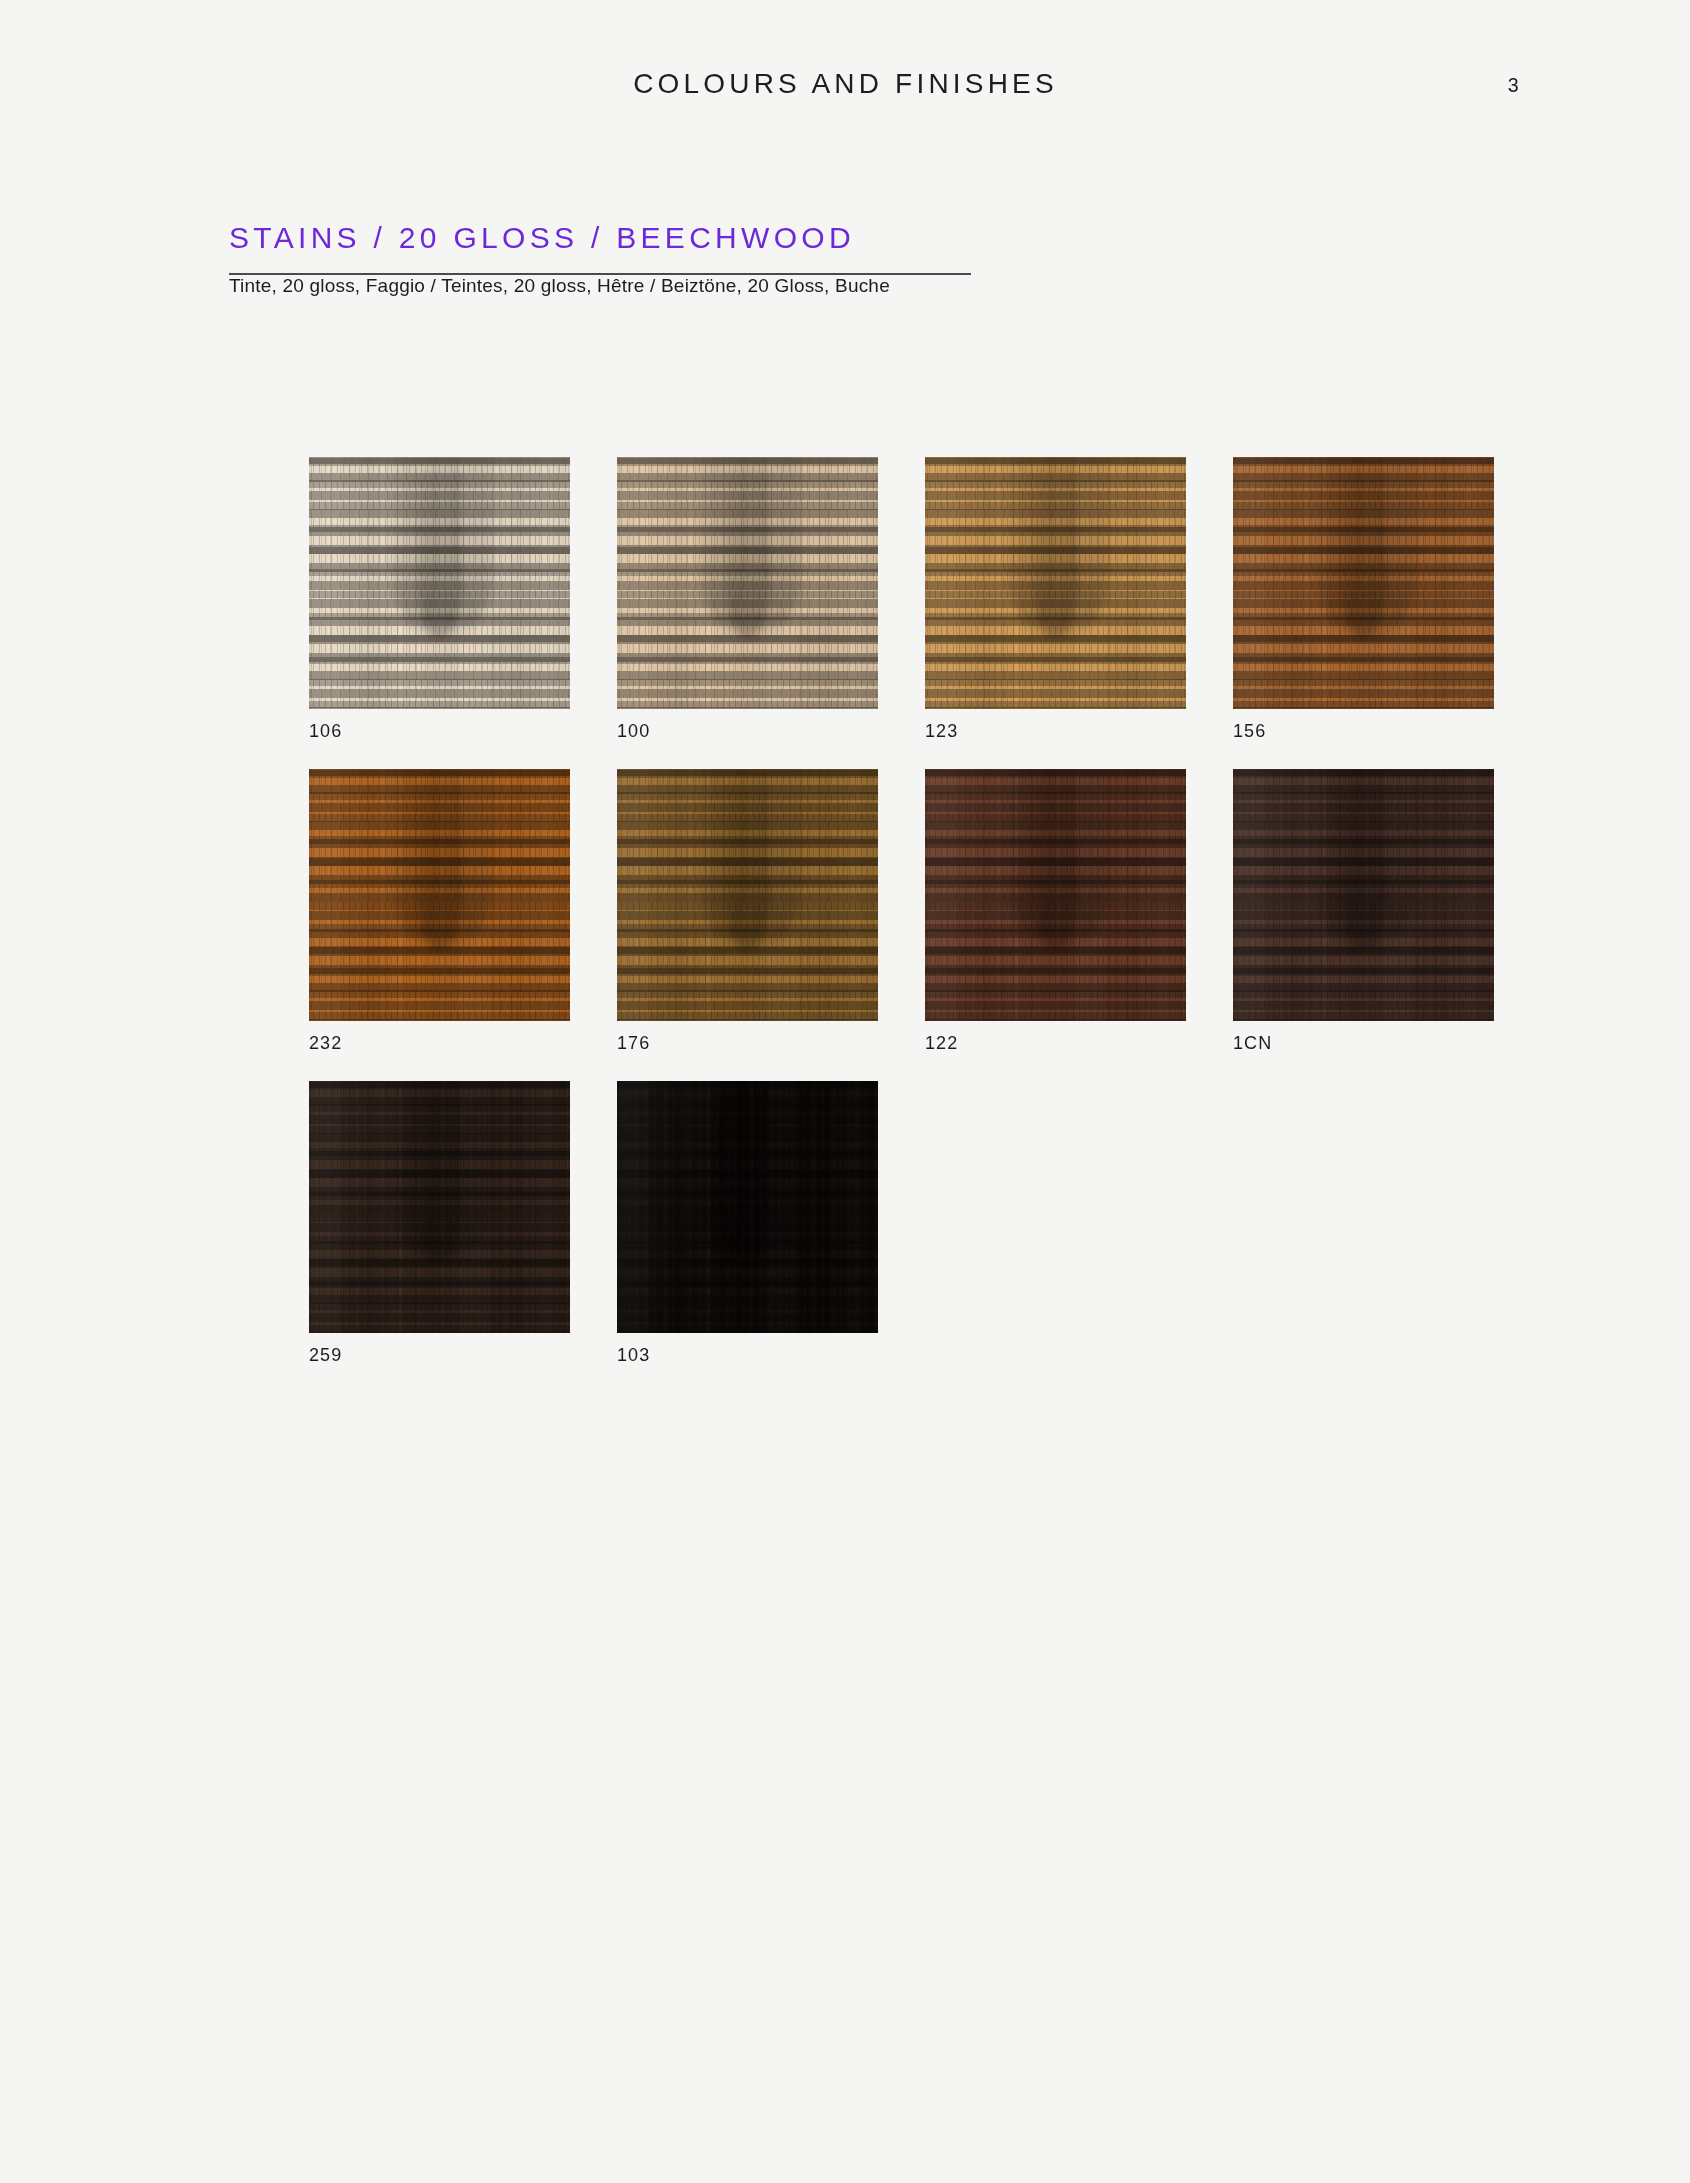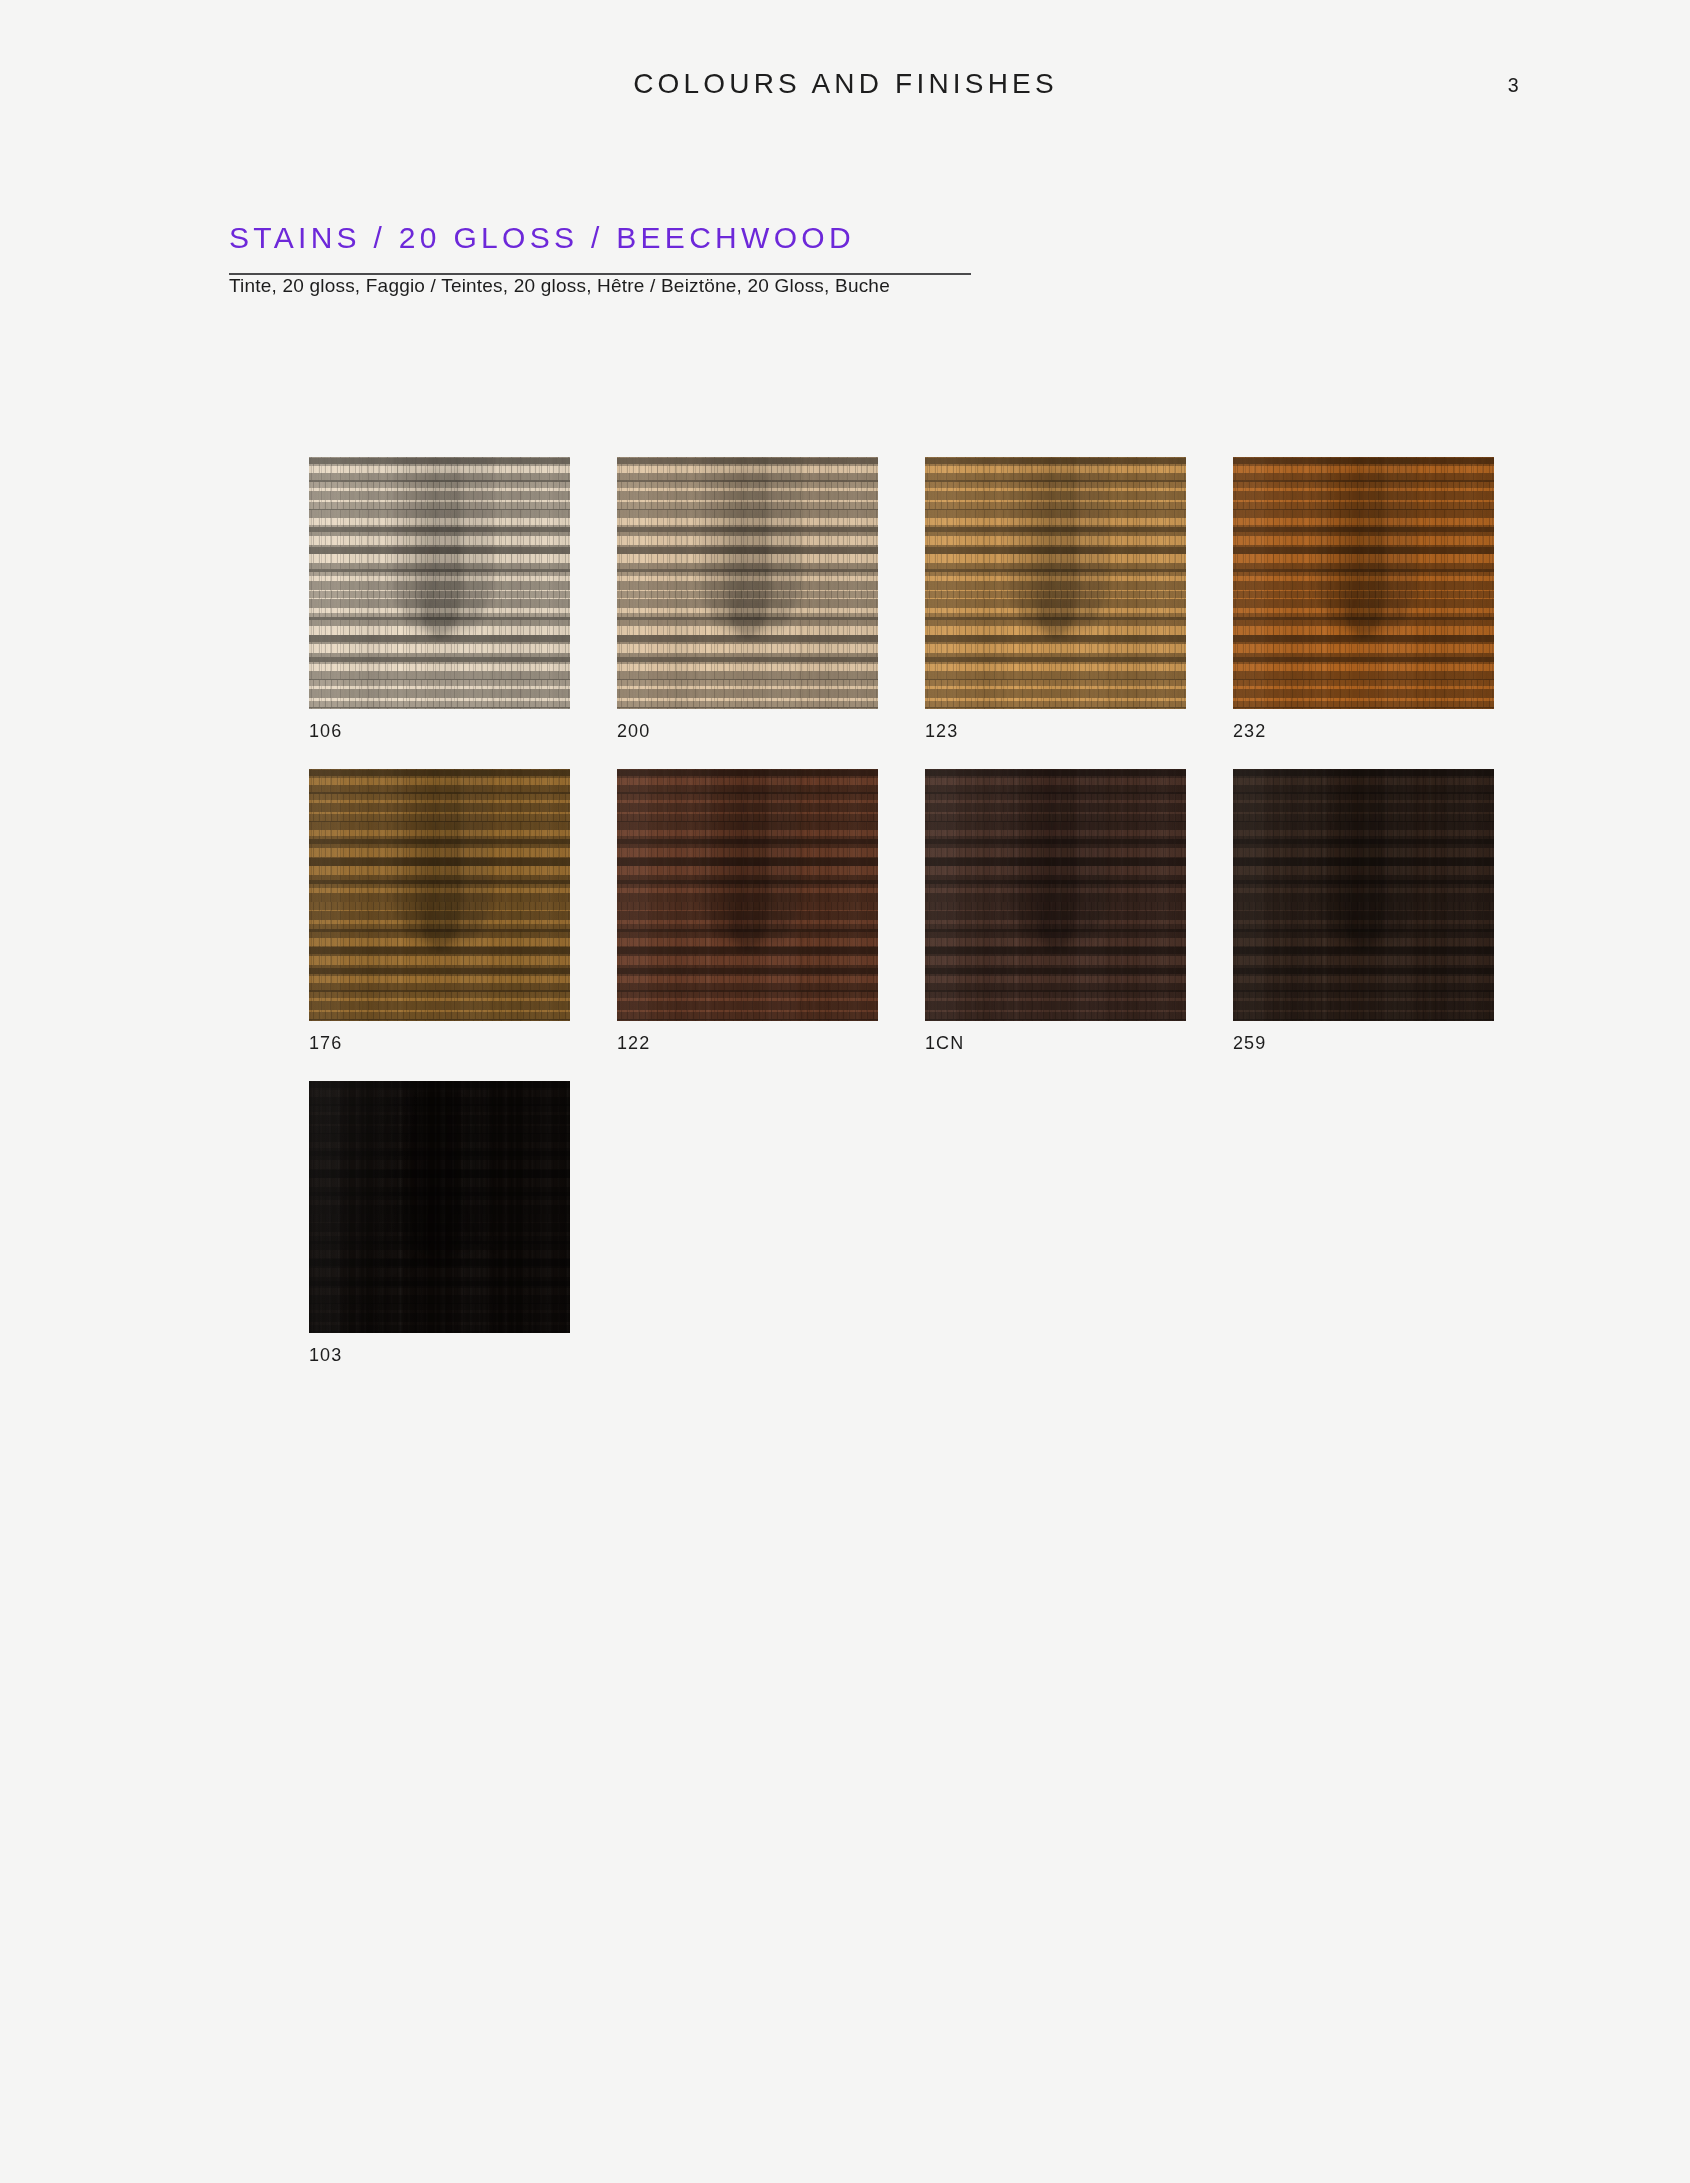--- a/index.html
+++ b/index.html
@@ -274,39 +274,54 @@
         <div class="grain-bands"></div>
         <div class="grain-arc-left"></div>
         <div class="grain-arc-right"></div>
         <div class="grain-cathedral"></div>
         <div class="grain-cathedral-inner"></div>
         <div class="grain-lines"></div>
         <div class="grain-flecks"></div>
         <div class="grain-flecks2"></div>
         <div class="grain-sheen"></div>
       </div>
-      <div class="swatch-label">200</div>
+      <div class="swatch-label">100</div>
     </div>
     <div class="swatch-cell">
       <div class="swatch-chip">
         <div class="swatch-base" style="background: rgb(210, 156, 85);"></div>
         <div class="grain-bands"></div>
         <div class="grain-arc-left"></div>
         <div class="grain-arc-right"></div>
         <div class="grain-cathedral"></div>
         <div class="grain-cathedral-inner"></div>
         <div class="grain-lines"></div>
         <div class="grain-flecks"></div>
         <div class="grain-flecks2"></div>
         <div class="grain-sheen"></div>
       </div>
       <div class="swatch-label">123</div>
     </div>
     <div class="swatch-cell">
       <div class="swatch-chip">
+        <div class="swatch-base" style="background: rgb(171, 103, 48);"></div>
+        <div class="grain-bands"></div>
+        <div class="grain-arc-left"></div>
+        <div class="grain-arc-right"></div>
+        <div class="grain-cathedral"></div>
+        <div class="grain-cathedral-inner"></div>
+        <div class="grain-lines"></div>
+        <div class="grain-flecks"></div>
+        <div class="grain-flecks2"></div>
+        <div class="grain-sheen"></div>
+      </div>
+      <div class="swatch-label">156</div>
+    </div>
+    <div class="swatch-cell">
+      <div class="swatch-chip">
         <div class="swatch-base" style="background: rgb(180, 101, 31);"></div>
         <div class="grain-bands"></div>
         <div class="grain-arc-left"></div>
         <div class="grain-arc-right"></div>
         <div class="grain-cathedral"></div>
         <div class="grain-cathedral-inner"></div>
         <div class="grain-lines"></div>
         <div class="grain-flecks"></div>
         <div class="grain-flecks2"></div>
         <div class="grain-sheen"></div>

